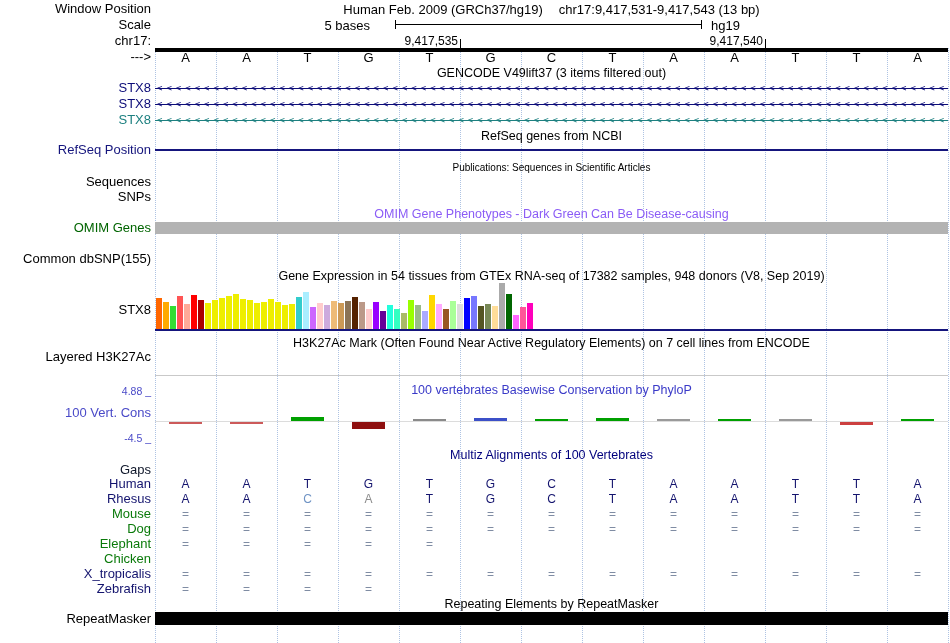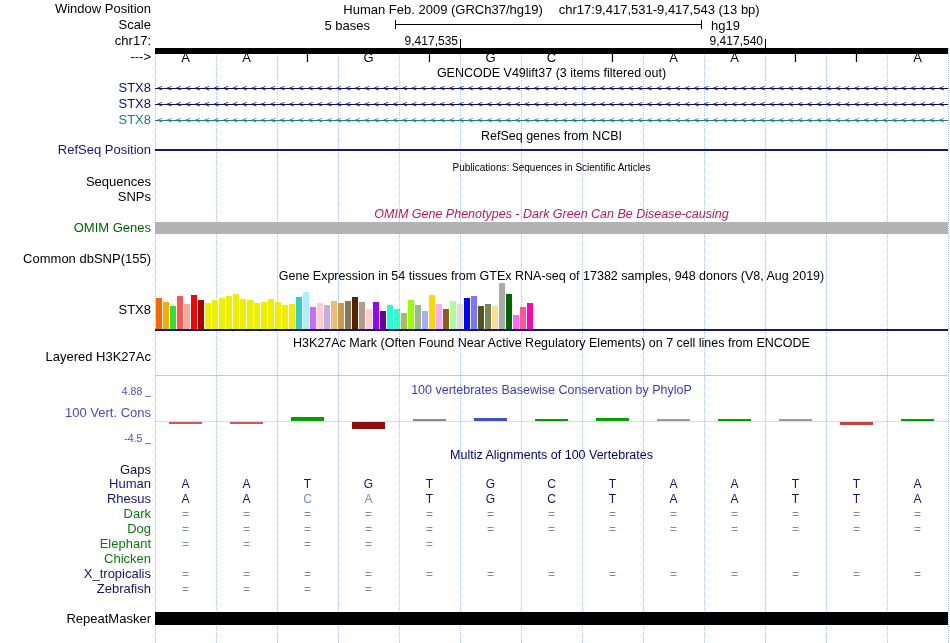--- a/index.html
+++ b/index.html
@@ -12,21 +12,21 @@
   #guidelines{position:absolute;inset:0;}
   .gline{position:absolute;top:48px;height:595px;width:0;border-left:1px dotted #aec3e3;}
   .hdr{position:absolute;top:2px;left:0;width:100%;text-align:center;font-size:13px;white-space:nowrap;}
   .hdr-gap{display:inline-block;width:16px;}
   .scale-row{position:absolute;top:18px;left:0;width:100%;height:14px;font-size:13px;}
   .scale-text{position:absolute;left:215px;top:0;transform:translateX(-100%);white-space:nowrap;}
   .scale-bar{position:absolute;left:240px;top:2px;width:305px;height:9px;border-left:1px solid #000;
              border-right:1px solid #000;
              background:linear-gradient(to bottom,transparent 4px,#000 4px,#000 5px,transparent 5px);}
   .genome-lab{position:absolute;left:556px;top:0;}
-  .ruler{position:absolute;top:34px;left:0;width:100%;height:14px;border-bottom:6px solid #000000;font-size:12px;}
+  .ruler{position:absolute;top:34px;left:0;width:100%;height:14px;border-bottom:4px solid #000000;font-size:12px;}
   .rlab{position:absolute;top:0;transform:translateX(-100%);white-space:nowrap;}
   .rtick{position:absolute;bottom:0;width:1px;height:9px;background:#000;}
   .cellrow{position:absolute;left:0;width:100%;height:15px;line-height:15px;}
   .cell{position:absolute;top:0;width:61px;text-align:center;}
   .bases{font-size:13px;}
   .mz{font-size:12px;}
   .ttl{position:absolute;left:0;width:100%;text-align:center;font-size:12.5px;line-height:14px;
        color:#000;white-space:nowrap;}
   .ttl.sm{font-size:10px;}
   .tx{position:absolute;left:0;width:100%;height:10px;}
@@ -59,21 +59,21 @@
     <div class="glabel" style="top: 221px; color: rgb(0, 100, 0);">OMIM Genes</div>
     <div class="glabel" style="top:252px">Common dbSNP(155)</div>
     <div class="glabel" style="top:303px">STX8</div>
     <div class="glabel" style="top:350px">Layered H3K27Ac</div>
     <div class="glabel sm" style="top: 384px; color: rgb(74, 74, 200);">4.88 _</div>
     <div class="glabel" style="top: 406px; color: rgb(74, 74, 200);">100 Vert. Cons</div>
     <div class="glabel sm" style="top: 431px; color: rgb(74, 74, 200);">-4.5 _</div>
     <div class="glabel" style="top: 463px; color: #0f172a;">Gaps</div>
     <div class="glabel" style="top: 477px; color: rgb(20, 20, 110);">Human</div>
     <div class="glabel" style="top: 492px; color: rgb(20, 20, 110);">Rhesus</div>
-    <div class="glabel" style="top: 507px; color: rgb(10, 122, 10);">Dark</div>
+    <div class="glabel" style="top: 507px; color: rgb(10, 122, 10);">Mouse</div>
     <div class="glabel" style="top: 522px; color: rgb(10, 122, 10);">Dog</div>
     <div class="glabel" style="top: 537px; color: rgb(10, 122, 10);">Elephant</div>
     <div class="glabel" style="top: 552px; color: rgb(10, 122, 10);">Chicken</div>
     <div class="glabel" style="top: 567px; color: rgb(20, 20, 110);">X_tropicalis</div>
     <div class="glabel" style="top: 582px; color: rgb(20, 20, 110);">Zebrafish</div>
     <div class="glabel" style="top:612px">RepeatMasker</div>
   </div>
 
   <div id="main">
     <div id="guidelines">
@@ -138,25 +138,25 @@
     <div class="tx" style="top: 116px; color: rgb(29, 128, 128);">
         <div class="tline"></div>
         <div class="arrows">&lt;&lt;&lt;&lt;&lt;&lt;&lt;&lt;&lt;&lt;&lt;&lt;&lt;&lt;&lt;&lt;&lt;&lt;&lt;&lt;&lt;&lt;&lt;&lt;&lt;&lt;&lt;&lt;&lt;&lt;&lt;&lt;&lt;&lt;&lt;&lt;&lt;&lt;&lt;&lt;&lt;&lt;&lt;&lt;&lt;&lt;&lt;&lt;&lt;&lt;&lt;&lt;&lt;&lt;&lt;&lt;&lt;&lt;&lt;&lt;&lt;&lt;&lt;&lt;&lt;&lt;&lt;&lt;&lt;&lt;&lt;&lt;&lt;&lt;&lt;&lt;&lt;&lt;&lt;&lt;&lt;&lt;&lt;&lt;</div>
       </div>
 
     <div class="ttl" style="top:129px">RefSeq genes from NCBI</div>
     <div class="hline" style="top: 149px; height: 2px; background: rgb(21, 21, 125);"></div>
 
     <div class="ttl sm" style="top:161px">Publications: Sequences in Scientific Articles</div>
 
-    <div class="ttl" style="top: 207px; color: #be185d; font-style: italic;">OMIM Gene Phenotypes - Dark Green Can Be Disease-causing</div>
+    <div class="ttl" style="top: 207px; color: #8b5cf6;">OMIM Gene Phenotypes - Dark Green Can Be Disease-causing</div>
     <div class="hline" style="top: 222px; height: 12px; background: rgb(179, 179, 179);"></div>
 
 
-    <div class="ttl" style="top:269px">Gene Expression in 54 tissues from GTEx RNA-seq of 17382 samples, 948 donors (V8, Aug 2019)</div>
+    <div class="ttl" style="top:269px">Gene Expression in 54 tissues from GTEx RNA-seq of 17382 samples, 948 donors (V8, Sep 2019)</div>
     <div id="gtex-bars">
         <div class="gtex-bar" title="Adipose - Subcutaneous" style="left: 0px; height: 32px; background: rgb(255, 102, 0);"></div>
         <div class="gtex-bar" title="Adipose - Visceral" style="left: 7px; height: 28px; background: rgb(255, 170, 0);"></div>
         <div class="gtex-bar" title="Adrenal Gland" style="left: 14px; height: 24px; background: rgb(51, 221, 51);"></div>
         <div class="gtex-bar" title="Artery - Aorta" style="left: 21px; height: 34px; background: rgb(255, 85, 85);"></div>
         <div class="gtex-bar" title="Artery - Coronary" style="left: 28px; height: 26px; background: rgb(255, 170, 153);"></div>
         <div class="gtex-bar" title="Artery - Tibial" style="left: 35px; height: 35px; background: rgb(255, 0, 0);"></div>
         <div class="gtex-bar" title="Bladder" style="left: 42px; height: 30px; background: rgb(170, 0, 0);"></div>
         <div class="gtex-bar" title="Brain - Amygdala" style="left: 49px; height: 27px; background: rgb(238, 238, 0);"></div>
         <div class="gtex-bar" title="Brain - Anterior cingulate cortex" style="left: 56px; height: 30px; background: rgb(238, 238, 0);"></div>
@@ -316,15 +316,16 @@
         <span class="cell" style="left: 671px; color: rgb(127, 140, 163);">=</span>
         <span class="cell" style="left: 732px; color: rgb(127, 140, 163);">=</span>
       </div>
     <div class="cellrow mz" style="top:582px">
         <span class="cell" style="left: 0px; color: rgb(127, 140, 163);">=</span>
         <span class="cell" style="left: 61px; color: rgb(127, 140, 163);">=</span>
         <span class="cell" style="left: 122px; color: rgb(127, 140, 163);">=</span>
         <span class="cell" style="left: 183px; color: rgb(127, 140, 163);">=</span>
       </div>
 
+    <div class="ttl" style="top:597px">Repeating Elements by RepeatMasker</div>
     <div class="hline" style="top: 612px; height: 13px; background: rgb(0, 0, 0);"></div>
   </div>
 </div>
 
 </body></html>

